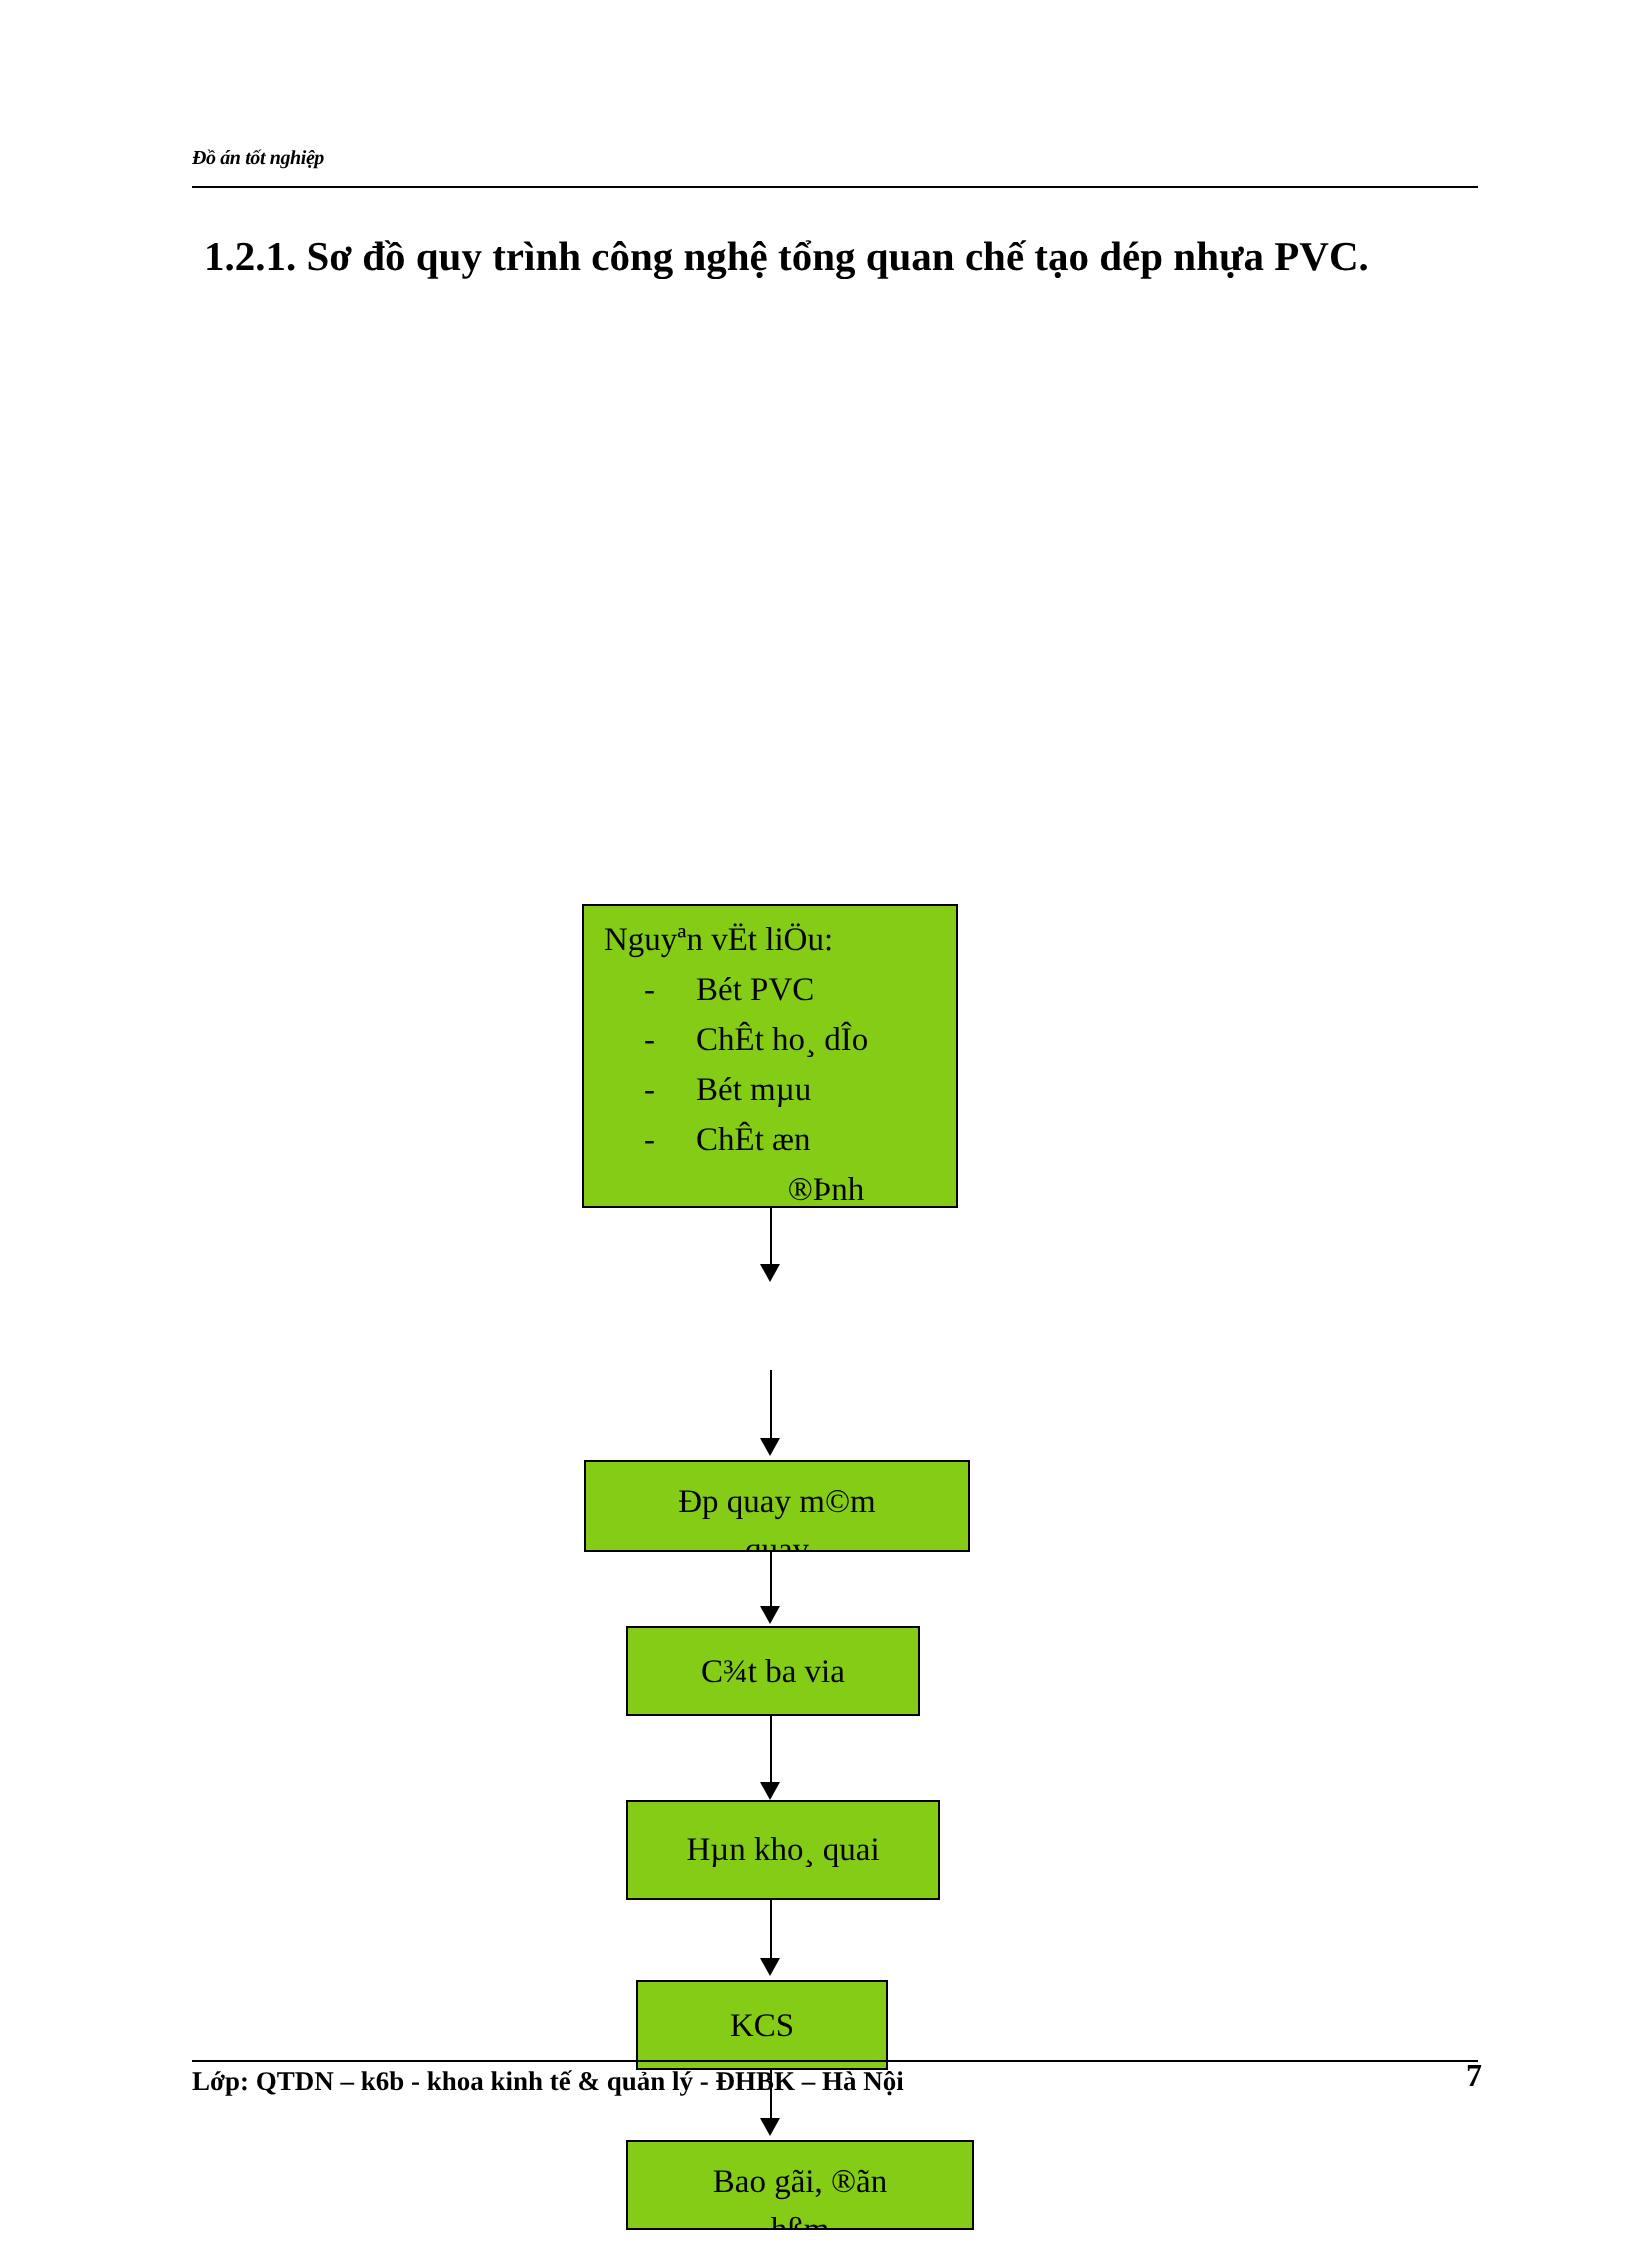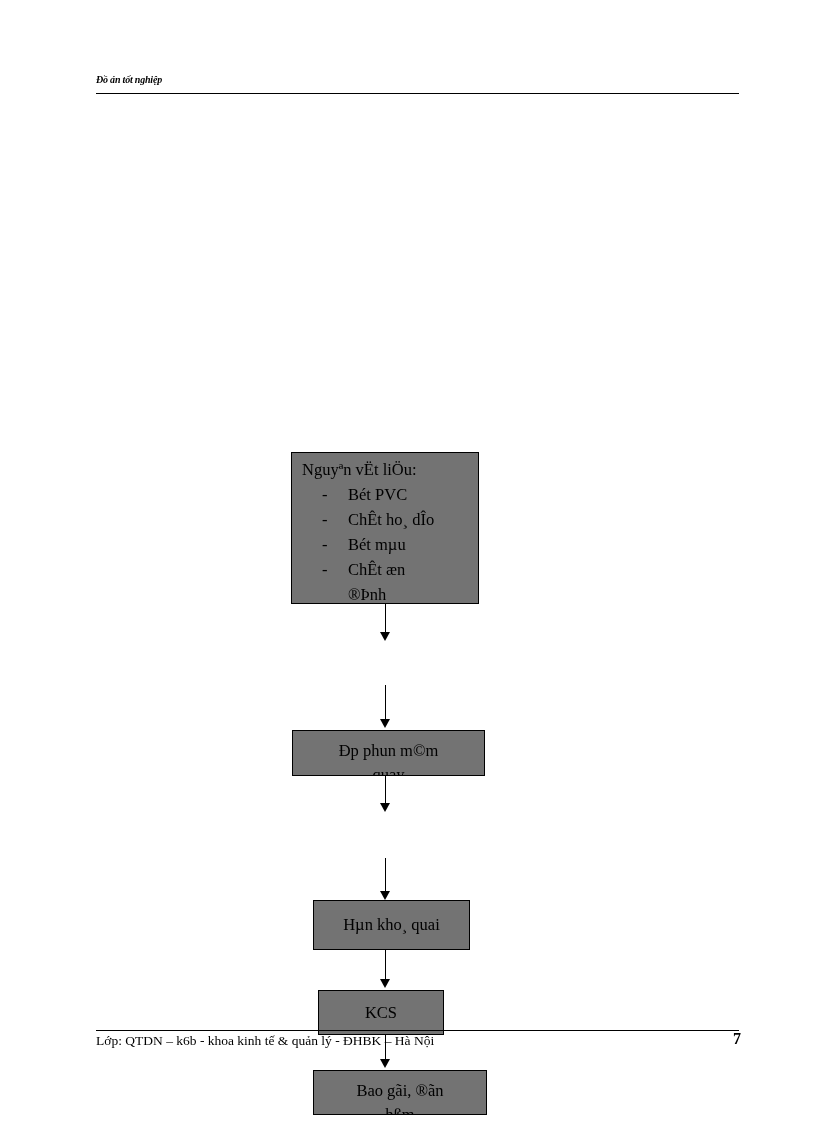--- a/index.html
+++ b/index.html
@@ -57,21 +57,21 @@
     position: absolute;
     left: 0;
     top: 0;
     width: 816px;
     height: 1123px;
   }
   .fc-box {
     position: absolute;
     box-sizing: border-box;
     border: 1.4px solid #000;
-    background: #737373;
+    background: #84cc16;
     overflow: hidden;
     font-family: "Liberation Serif", "DejaVu Serif", serif;
     font-size: 16.5px;
     line-height: 24px;
     text-align: center;
     color: #000;
   }
   .fc-box.overflow-clip {
     overflow: hidden;
   }
@@ -96,20 +96,21 @@
     white-space: nowrap;
   }
   .fc-list ul li .dash {
     position: absolute;
     left: 0;
     top: 0;
   }
   .fc-list ul li .cont {
     display: block;
     padding-left: 0;
+    text-align: center;
   }
 
   .fc-center {
     display: flex;
     align-items: center;
     justify-content: center;
     height: 100%;
   }
   .fc-twoline {
     padding-top: 8px;
@@ -137,21 +138,21 @@
     top: 1030px;
     width: 643px;
     height: 0;
     border-top: 1.6px solid #000;
   }
   #footer-text {
     position: absolute;
     left: 96px;
     top: 1033px;
     font-family: "Liberation Serif", "DejaVu Serif", serif;
-    font-weight: normal;
+    font-weight: bold;
     font-size: 13.5px;
     white-space: nowrap;
     text-align: center;
   }
   #footer-page {
     position: absolute;
     left: 733px;
     top: 1030px;
     font-family: "Liberation Serif", "DejaVu Serif", serif;
     font-weight: bold;
@@ -159,20 +160,21 @@
   }
 </style>
 </head>
 <body>
 
 <div id="page">
 
   <div id="header-text">Đồ án tốt nghiệp</div>
   <div id="header-rule"></div>
 
+  <div id="section-heading">1.2.1. Sơ đồ quy trình công nghệ tổng quan chế tạo dép nhựa PVC.</div>
 
   <div id="flowchart">
 
     <div class="fc-box overflow-clip" style="left:291px; top:452px; width:188px; height:152px;">
       <div class="fc-list">
         <div class="fc-list-title">Nguyªn vËt liÖu:</div>
         <ul>
           <li>
             <span class="dash">-</span>
             <span>Bét PVC</span>
@@ -197,28 +199,31 @@
 
     <div class="fc-arrow" style="left:385px; top:604px; height:30px;"></div>
     <div class="fc-arrowhead" style="left:380px; top:632px;"></div>
 
 
     <div class="fc-arrow" style="left:385px; top:685px; height:36px;"></div>
     <div class="fc-arrowhead" style="left:380px; top:719px;"></div>
 
     <div class="fc-box overflow-clip" style="left:292px; top:730px; width:193px; height:46px;">
       <div class="fc-twoline">
-        <div>Ðp phun m©m</div>
+        <div>Ðp quay m©m</div>
         <div>quay</div>
       </div>
     </div>
 
     <div class="fc-arrow" style="left:385px; top:776px; height:29px;"></div>
     <div class="fc-arrowhead" style="left:380px; top:803px;"></div>
 
+    <div class="fc-box" style="left:313px; top:813px; width:147px; height:45px;">
+      <div class="fc-center">C¾t ba via</div>
+    </div>
 
     <div class="fc-arrow" style="left:385px; top:858px; height:35px;"></div>
     <div class="fc-arrowhead" style="left:380px; top:891px;"></div>
 
     <div class="fc-box" style="left:313px; top:900px; width:157px; height:50px;">
       <div class="fc-center">Hµn kho¸ quai</div>
     </div>
 
     <div class="fc-arrow" style="left:385px; top:950px; height:31px;"></div>
     <div class="fc-arrowhead" style="left:380px; top:979px;"></div>

